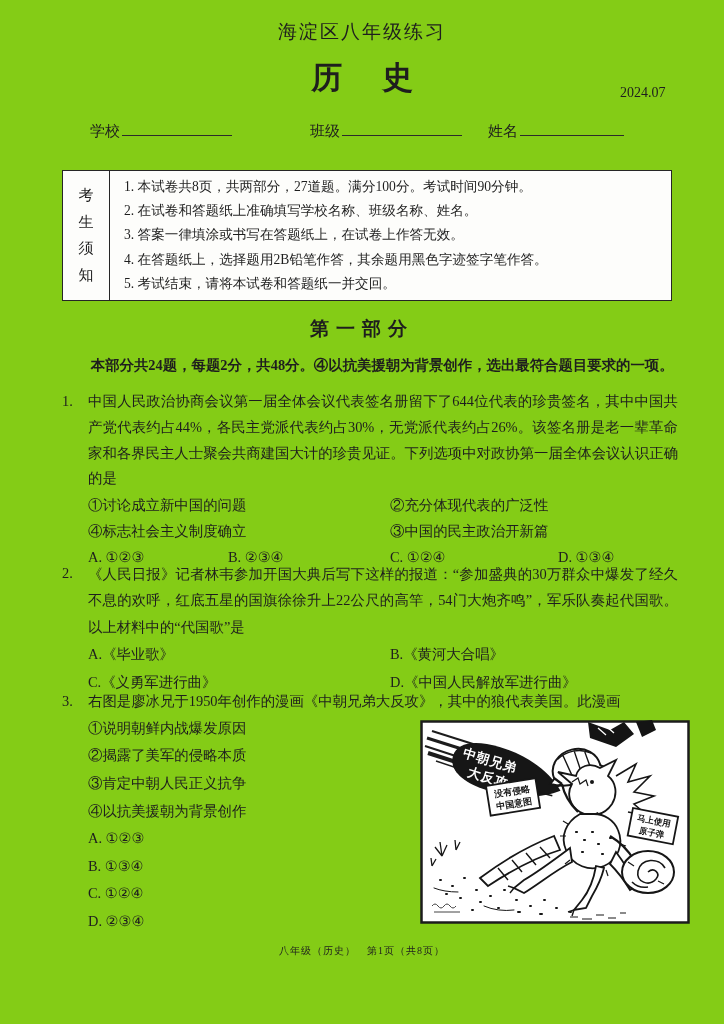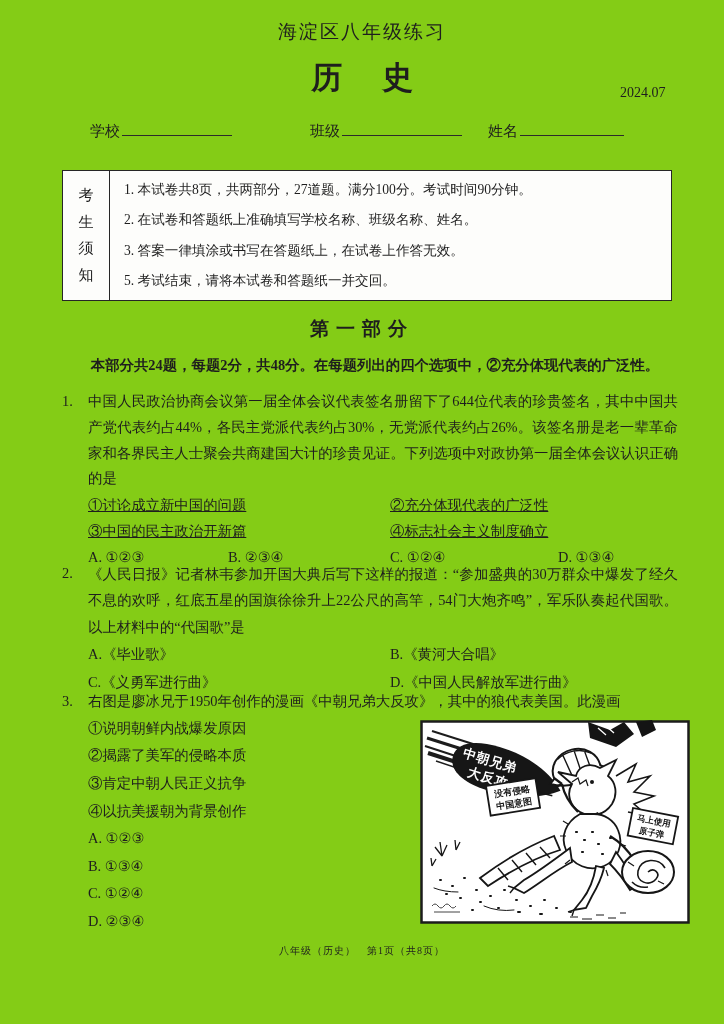--- a/index.html
+++ b/index.html
@@ -36,21 +36,21 @@
   .intro { position:absolute; top:353px; left:62px; width:618px; font-weight:bold;
     font-size:14.4px; text-indent:2em; line-height:24px; }
 
   .question { position:absolute; left:62px; width:616px; font-size:14.4px; }
   .q1 { top:389px; } .q2 { top:561px; } .q3 { top:689px; }
   .qbody { position:relative; padding-left:26px; }
   .qnum { position:absolute; left:0; top:0; line-height:25.8px; }
   .stem { line-height:25.8px; text-align:justify; }
   .q2 .stem { line-height:26.4px; }
   .q3 .stem { line-height:25.8px; white-space:nowrap; text-align:left; }
-  .sub-grid { display:grid; grid-template-columns:302px 1fr; line-height:26px;text-decoration:underline; }
+  .sub-grid { display:grid; grid-template-columns:302px 1fr; line-height:26px; }
   .opt-row { display:flex; line-height:26px; }
   .opt-row .o1 { width:140px; } .opt-row .o2 { width:162px; } .opt-row .o3 { width:168px; }
   .opt-grid { display:grid; grid-template-columns:302px 1fr; line-height:28px; }
   .q3-left > div { line-height:27.6px; }
 
   .cartoon { position:absolute; left:358px; top:31px; }
   .signtext { font-size:9px; fill:#161616; text-anchor:middle;
     font-family:"Liberation Sans","DejaVu Sans",sans-serif; font-weight:bold; }
   .signtext2 { font-size:8.5px; fill:#161616; text-anchor:middle;
     font-family:"Liberation Sans","DejaVu Sans",sans-serif; font-weight:bold; }
@@ -83,36 +83,37 @@
     <div class="notice-side">
       <span>考</span>
       <span>生</span>
       <span>须</span>
       <span>知</span>
     </div>
     <div class="notice-items">
       <div>1. 本试卷共8页，共两部分，27道题。满分100分。考试时间90分钟。</div>
       <div>2. 在试卷和答题纸上准确填写学校名称、班级名称、姓名。</div>
       <div>3. 答案一律填涂或书写在答题纸上，在试卷上作答无效。</div>
+      <div>4. 在答题纸上，选择题用2B铅笔作答，其余题用黑色字迹签字笔作答。</div>
       <div>5. 考试结束，请将本试卷和答题纸一并交回。</div>
     </div>
   </div>
 
   <div class="part1-title">第一部分</div>
-  <div class="intro">本部分共24题，每题2分，共48分。在每题列出的四个选项中，②充分体现代表的广泛性。</div>
+  <div class="intro">本部分共24题，每题2分，共48分。④以抗美援朝为背景创作，选出最符合题目要求的一项。</div>
 
   <div class="question q1">
     <div class="qbody">
       <span class="qnum">1.</span>
       <div class="stem">中国人民政治协商会议第一届全体会议代表签名册留下了644位代表的珍贵签名，其中中国共产党代表约占44%，各民主党派代表约占30%，无党派代表约占26%。该签名册是老一辈革命家和各界民主人士聚会共商建国大计的珍贵见证。下列选项中对政协第一届全体会议认识正确的是</div>
       <div class="sub-grid">
         <span>①讨论成立新中国的问题</span>
         <span>②充分体现代表的广泛性</span>
+        <span>④标志社会主义制度确立</span>
         <span>③中国的民主政治开新篇</span>
-        <span>④标志社会主义制度确立</span>
       </div>
       <div class="opt-row">
         <span class="o1">A. ①②③</span>
         <span class="o2">B. ②③④</span>
         <span class="o3">C. ①②④</span>
         <span>D. ①③④</span>
       </div>
     </div>
   </div>
 

